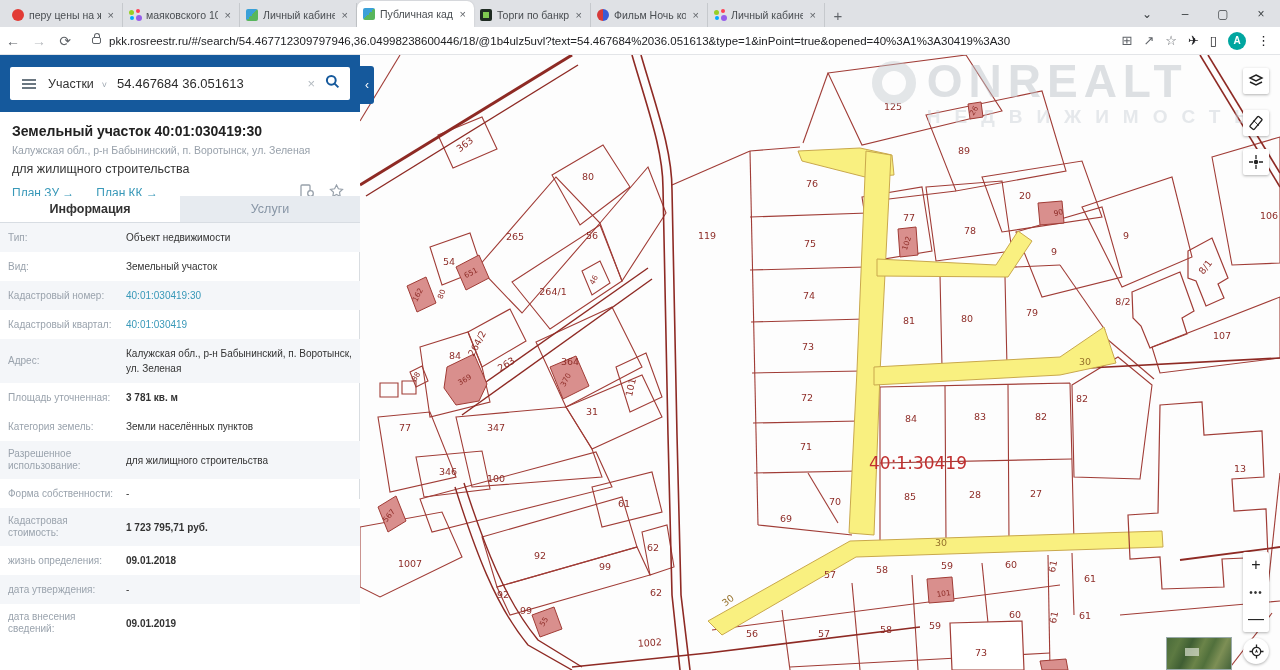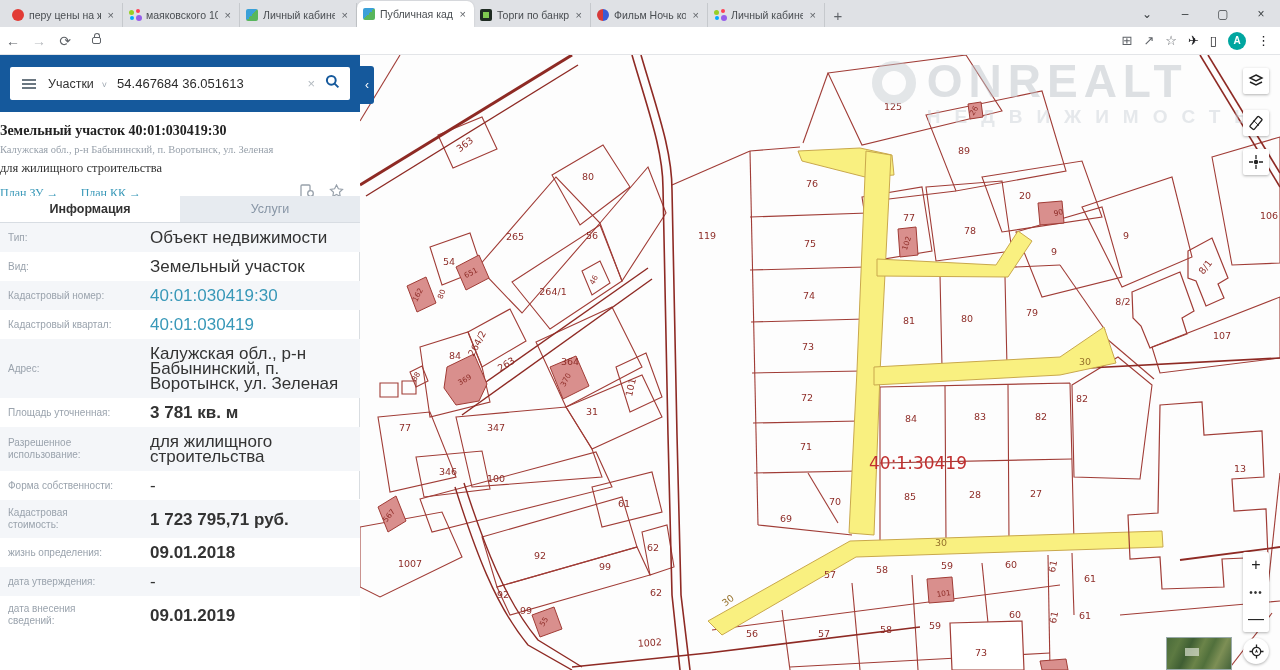--- a/index.html
+++ b/index.html
@@ -47,38 +47,38 @@
   .s-search{position:absolute;left:10px;top:12px;width:340px;height:33px;background:#fff;border-radius:2px;display:flex;align-items:center;}
   .burger{width:14px;height:10px;border-top:2px solid #6b7781;border-bottom:2px solid #6b7781;position:relative;margin:0 12px;}
   .burger::after{content:"";position:absolute;left:0;top:2px;width:14px;height:2px;background:#6b7781;}
   .s-cat{font-size:12.5px;color:#333;}
   .chev{font-size:9px;color:#9aa3ad;margin:2px 10px 0 8px;}
   .s-query{font-size:13px;color:#2b2b2b;flex:1;border:none;outline:none;font-family:inherit;}
   .s-clear{color:#b3bac0;font-size:13px;margin-right:10px;}
   .s-mag{margin-right:10px;}
   .collapse-flap{position:absolute;left:360px;top:66px;width:14px;height:38px;background:#15599c;color:#fff;font-size:12px;display:flex;align-items:center;justify-content:center;border-radius:0 3px 3px 0;z-index:6;}
 
-  .p-card{position:absolute;left:0;top:57px;width:360px;height:84px;background:#fff;padding:11px 12px 0 0;font-family:Liberation Serif, serif;}
+  .p-card{position:absolute;left:0;top:57px;width:360px;height:84px;background:#fff;padding:11px 12px 0 12px;}
   .p-title{font-size:14px;font-weight:bold;color:#222;}
   .p-addr{font-size:10.5px;color:#98a1ab;margin-top:5px;}
   .p-usage{font-size:12.5px;color:#333;margin-top:6px;}
   .p-links{display:flex;align-items:center;margin-top:8px;}
   .p-link{font-size:12px;color:#3898b8;margin-right:22px;}
   .p-icons{margin-left:auto;display:flex;gap:14px;align-items:center;padding-right:4px;}
 
   .s-tabs{position:absolute;left:0;top:141px;width:360px;height:27px;display:flex;border-bottom:1px solid #d8dde3;}
   .s-tab{flex:1;display:flex;align-items:center;justify-content:center;font-size:12.5px;}
   .s-tab.active{background:#fff;color:#333;font-weight:bold;}
   .s-tab.idle{background:#e7ebf0;color:#8795a5;}
 
   .rows{position:absolute;left:0;top:168px;width:360px;height:447px;overflow:hidden;}
   .irow{display:flex;padding:7px 8px;min-height:28px;align-items:center;}
   .irow.alt{background:#f4f6f9;}
   .ilabel{width:118px;flex:0 0 118px;font-size:10px;color:#9aa3ad;line-height:12px;padding-right:6px;}
-  .ivalue{font-size:17px;color:#333;line-height:15px;margin-left:24px;}
+  .ivalue{font-size:10px;color:#333;line-height:15px;}
   .ivalue.link{color:#3898b8;}
   .ivalue.bold{font-weight:bold;}
 
   
   .map{position:absolute;left:360px;top:55px;width:920px;height:615px;background:#fdfdfd;overflow:hidden;}
   .map svg text{font-family:"DejaVu Sans",sans-serif;}
   .watermark{position:absolute;right:18px;top:2px;text-align:left;pointer-events:none;z-index:3;}
   .wm1{font-size:46px;font-weight:bold;letter-spacing:6px;color:rgba(190,196,202,.5);line-height:48px;}
   .wm2{font-size:19px;font-weight:bold;letter-spacing:14px;color:rgba(200,206,212,.45);line-height:24px;}
   .wm-logo{position:absolute;left:-55px;top:4px;width:44px;height:44px;border:10px solid rgba(195,201,207,.45);border-radius:50%;}
@@ -161,20 +161,21 @@
       <span>×</span>
     </div>
   </div>
 
   <div class="urlbar">
     <span class="nav-ic">←</span>
     <span class="nav-ic dim">→</span>
     <span class="nav-ic">⟳</span>
     <div class="omni">
       <span class="lock"></span>
+      <span class="url-text">pkk.rosreestr.ru/#/search/54.467712309797946,36.04998238600446/18/@1b4ulz5uvl?text=54.467684%2036.051613&amp;type=1&amp;inPoint=true&amp;opened=40%3A1%3A30419%3A30</span>
       <div class="omni-right">
         <span class="oi">⊞</span>
         <span class="oi">↗</span>
         <span class="oi">☆</span>
         <span class="oi dark">✈</span>
         <span class="oi dark">▯</span>
         <span class="avatar">A</span>
         <span class="oi dark">⋮</span>
       </div>
     </div>
@@ -243,20 +244,24 @@
           <span class="ilabel">Кадастровый квартал:</span>
           <span class="ivalue link">40:01:030419</span>
         </div>
         <div class="irow alt">
           <span class="ilabel">Адрес:</span>
           <span class="ivalue">Калужская обл., р-н Бабынинский, п. Воротынск, ул. Зеленая</span>
         </div>
         <div class="irow">
           <span class="ilabel">Площадь уточненная:</span>
           <span class="ivalue bold">3 781 кв. м</span>
+        </div>
+        <div class="irow">
+          <span class="ilabel">Категория земель:</span>
+          <span class="ivalue">Земли населённых пунктов</span>
         </div>
         <div class="irow alt">
           <span class="ilabel">Разрешенное использование:</span>
           <span class="ivalue">для жилищного строительства</span>
         </div>
         <div class="irow">
           <span class="ilabel">Форма собственности:</span>
           <span class="ivalue">-</span>
         </div>
         <div class="irow alt">

